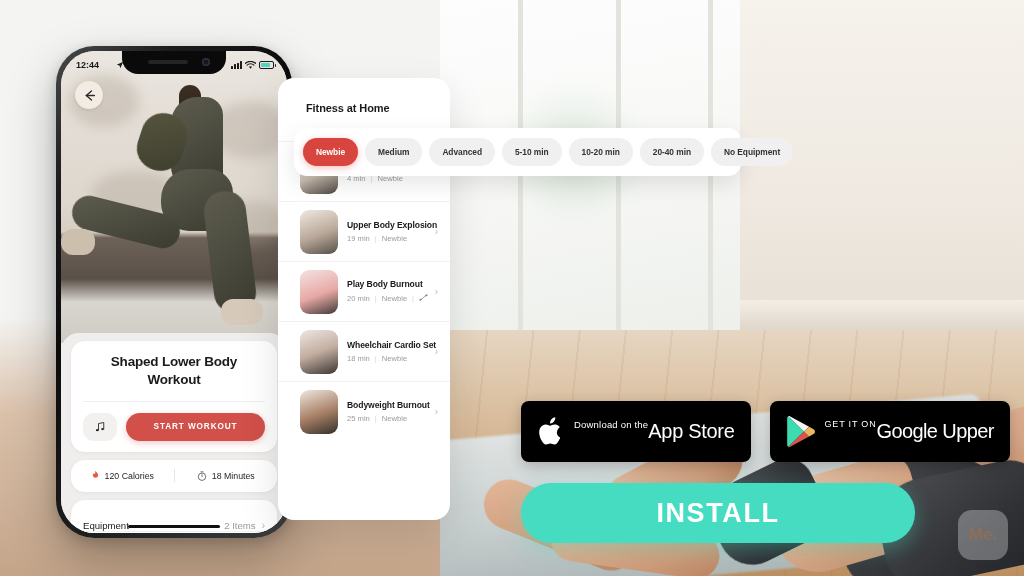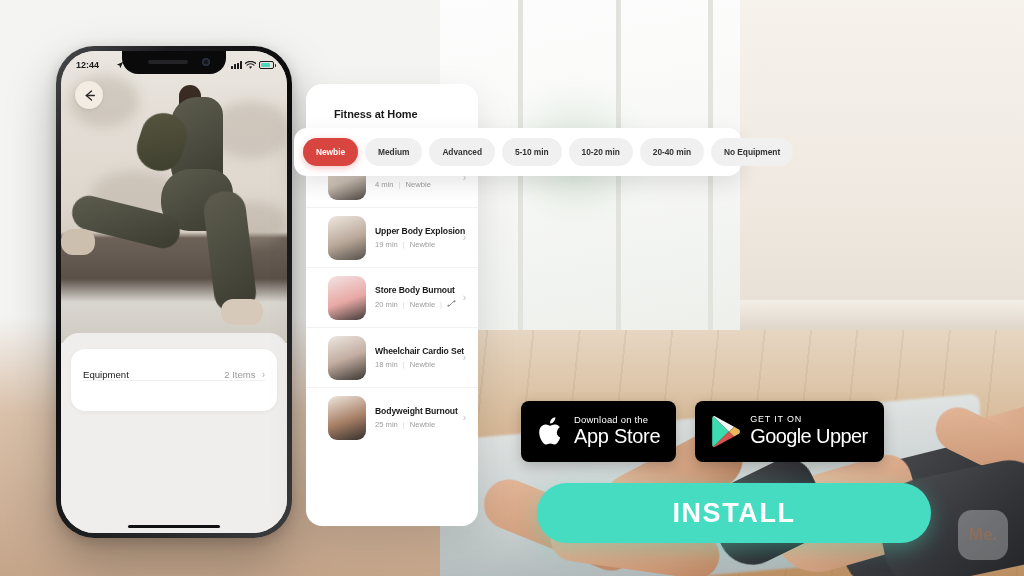--- a/index.html
+++ b/index.html
@@ -180,25 +180,24 @@
   .det-row + .det-row { border-top:1px solid #f0f0f0; }
   .det-val { color:#9a9a9a; display:flex; align-items:center; gap:6px; }
   .chev { color:#b4b4b4; font-size:10px; }
   #home-bar {
     position:absolute; bottom:5px; left:50%; transform:translateX(-50%);
     width:92px; height:3.5px; border-radius:3px; background:#101012;
   }
 
   
   #panel {
-    position:absolute; left:306px; top:78px; width:172px; height:442px;
+    position:absolute; left:278px; top:78px; width:172px; height:442px;
     background:#ffffff; border-radius:16px 16px 16px 16px;
     box-shadow:0 16px 40px rgba(0,0,0,0.12);
     overflow:hidden;
-    margin-top:6px;
   }
   #panel-title {
     padding:24px 0 10px 28px; font-size:11px; font-weight:bold;
     color:#1a1a1a; letter-spacing:-0.1px;
   }
   #section-label {
     padding:4px 0 6px 28px; font-size:6.6px; font-weight:bold;
     color:#8a8a8a; letter-spacing:1.1px;
   }
   .wk-item {
@@ -242,29 +241,29 @@
     box-shadow:0 2px 7px rgba(216,69,62,0.32);
   }
 
   
   #badges { position:absolute; left:521px; top:401px; display:flex; gap:19px; z-index:6; }
   .badge {
     background:#000; border-radius:8px; height:61px;
     display:flex; align-items:center; gap:9px; padding:0 16px;
     box-shadow:0 4px 14px rgba(0,0,0,0.22);
   }
-  .badge-txt { display:flex; flex-direction:column; justify-content:center; color:#fff; }
+  .badge-txt { display:flex; flex-direction:row; justify-content:center; color:#fff; }
   .badge-small { font-size:9.5px; line-height:1.1; letter-spacing:0.2px; }
   .badge-big { font-size:20px; line-height:1.15; font-weight:500; letter-spacing:-0.3px; }
   .badge-big.gp { letter-spacing:-0.6px; }
   .badge-small.gp { font-size:9px; letter-spacing:0.8px; }
 
   
   #install-btn {
-    position:absolute; left:537px; top:483px; width:394px; height:60px;
+    position:absolute; left:521px; top:483px; width:394px; height:60px;
     border-radius:30px; background:#46dcc1;
     display:flex; align-items:center; justify-content:center;
     color:#fff; font-size:27px; font-weight:bold; letter-spacing:1.6px;
     box-shadow:0 6px 20px rgba(70,220,193,0.35);
     z-index:6;
   }
 
   
   #watermark {
     position:absolute; right:16px; bottom:16px; width:50px; height:50px;
@@ -364,21 +363,51 @@
 
     <div id="back-btn">
       <svg width="13" height="13" viewBox="0 0 16 16">
         <path d="M10.5 2.5 L4 8 L10.5 13.5" stroke="#2a2a2a" stroke-width="1.6" fill="none" stroke-linecap="round" stroke-linejoin="round"></path>
         <line x1="4" y1="8" x2="14" y2="8" stroke="#2a2a2a" stroke-width="1.6" stroke-linecap="round"></line>
       </svg>
     </div>
 
     <div id="sheet">
 
-
+      <div class="card" id="title-card">
+        <div id="wk-title">Shaped Lower Body Workout</div>
+        <div id="start-row">
+          <div id="music-btn">
+            <svg width="12" height="12" viewBox="0 0 16 16">
+              <path d="M6 12.2 V3.4 L13 2 V10.6" stroke="#2a2a2a" stroke-width="1.2" fill="none" stroke-linecap="round" stroke-linejoin="round"></path>
+              <ellipse cx="4.4" cy="12.3" rx="1.9" ry="1.5" fill="#2a2a2a"></ellipse>
+              <ellipse cx="11.4" cy="10.7" rx="1.9" ry="1.5" fill="#2a2a2a"></ellipse>
+            </svg>
+          </div>
+          <div id="start-btn">START WORKOUT</div>
+        </div>
+      </div>
+
+      <div class="card" id="stats-card">
+        <div class="stat">
+          <svg width="9" height="11" viewBox="0 0 12 14">
+            <path d="M6 0.5 C7.4 3 9.6 4 9.6 7.4 A3.8 3.8 0 0 1 2.4 7.4 C2.4 5.6 3.4 4.8 4 3.6 C4.4 5 5.2 5.4 5.6 4.4 C5.9 3.3 5.4 2 6 0.5 Z" fill="#e8593e"></path>
+          </svg>
+          <span>120 Calories</span>
+        </div>
+        <div class="stat-div"></div>
+        <div class="stat">
+          <svg width="10" height="10" viewBox="0 0 14 14">
+            <circle cx="7" cy="8" r="5.2" stroke="#4a4a4a" stroke-width="1.1" fill="none"></circle>
+            <line x1="7" y1="8" x2="7" y2="5.2" stroke="#4a4a4a" stroke-width="1.1" stroke-linecap="round"></line>
+            <line x1="5.4" y1="1.2" x2="8.6" y2="1.2" stroke="#4a4a4a" stroke-width="1.1" stroke-linecap="round"></line>
+          </svg>
+          <span>18 Minutes</span>
+        </div>
+      </div>
 
       <div class="card" id="detail-card">
         <div class="det-row">
           <span>Equipment</span>
           <span class="det-val">
             <span>2 Items</span>
             <span class="chev">›</span>
           </span>
         </div>
         <div class="det-row">
@@ -416,21 +445,21 @@
             <span>19 min</span>
             <span class="wk-sep">|</span>
             <span>Newbie</span>
           </div>
         </div>
         <div class="wk-chev">›</div>
       </div>
       <div class="wk-item">
         <div class="wk-thumb" style="background: linear-gradient(160deg, rgb(243, 227, 227) 0%, rgb(232, 168, 164) 55%, rgb(63, 58, 56) 100%);"></div>
         <div class="wk-meta">
-          <div class="wk-name">Store Body Burnout</div>
+          <div class="wk-name">Play Body Burnout</div>
           <div class="wk-sub">
             <span>20 min</span>
             <span class="wk-sep">|</span>
             <span>Newbie</span>
             <span class="wk-sep">|</span>
             <span><svg width="9" height="9" viewBox="0 0 14 14">
                 <line x1="3.2" y1="10.8" x2="10.8" y2="3.2" stroke="#8d8d8d" stroke-width="1.3" stroke-linecap="round"></line>
                 <rect x="0.4" y="9" width="4" height="2.6" rx="1.3" transform="rotate(-45 2.4 10.3)" fill="#8d8d8d"></rect>
                 <rect x="9.6" y="2.4" width="4" height="2.6" rx="1.3" transform="rotate(-45 11.6 3.7)" fill="#8d8d8d"></rect>
               </svg></span>

